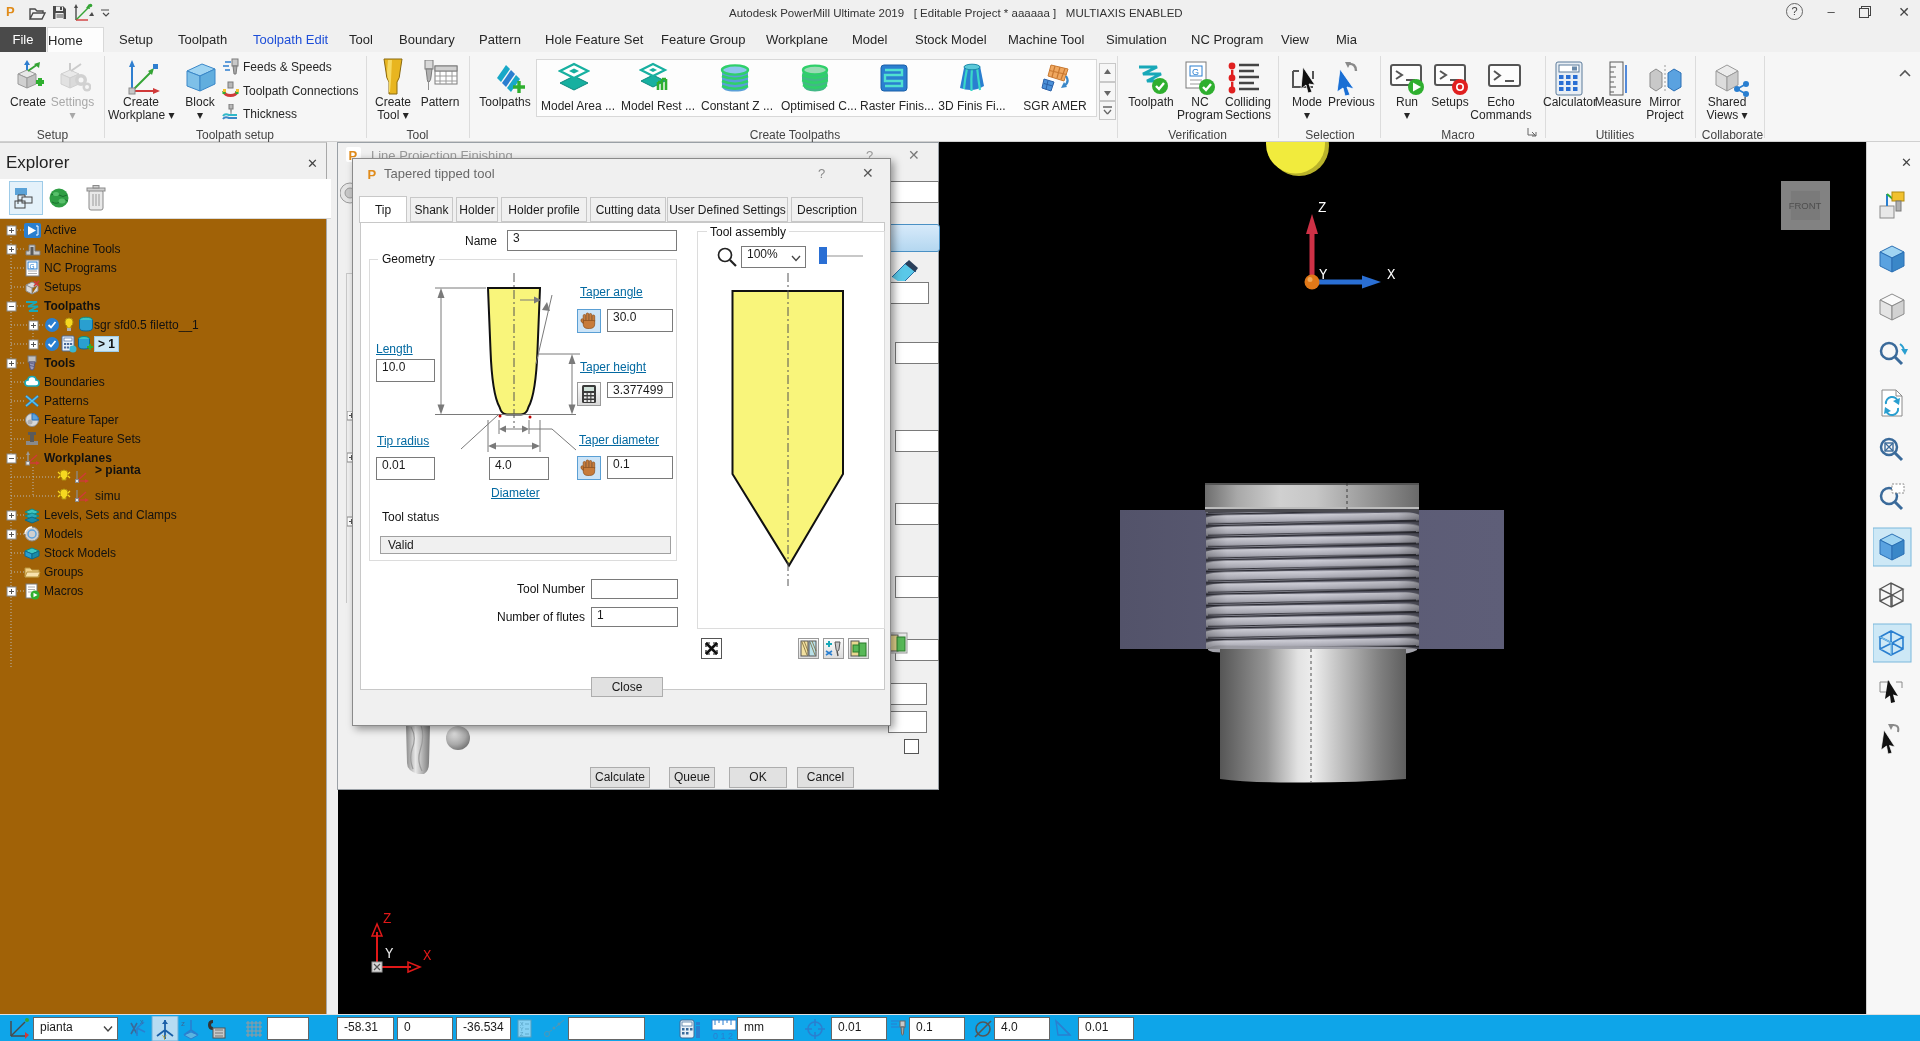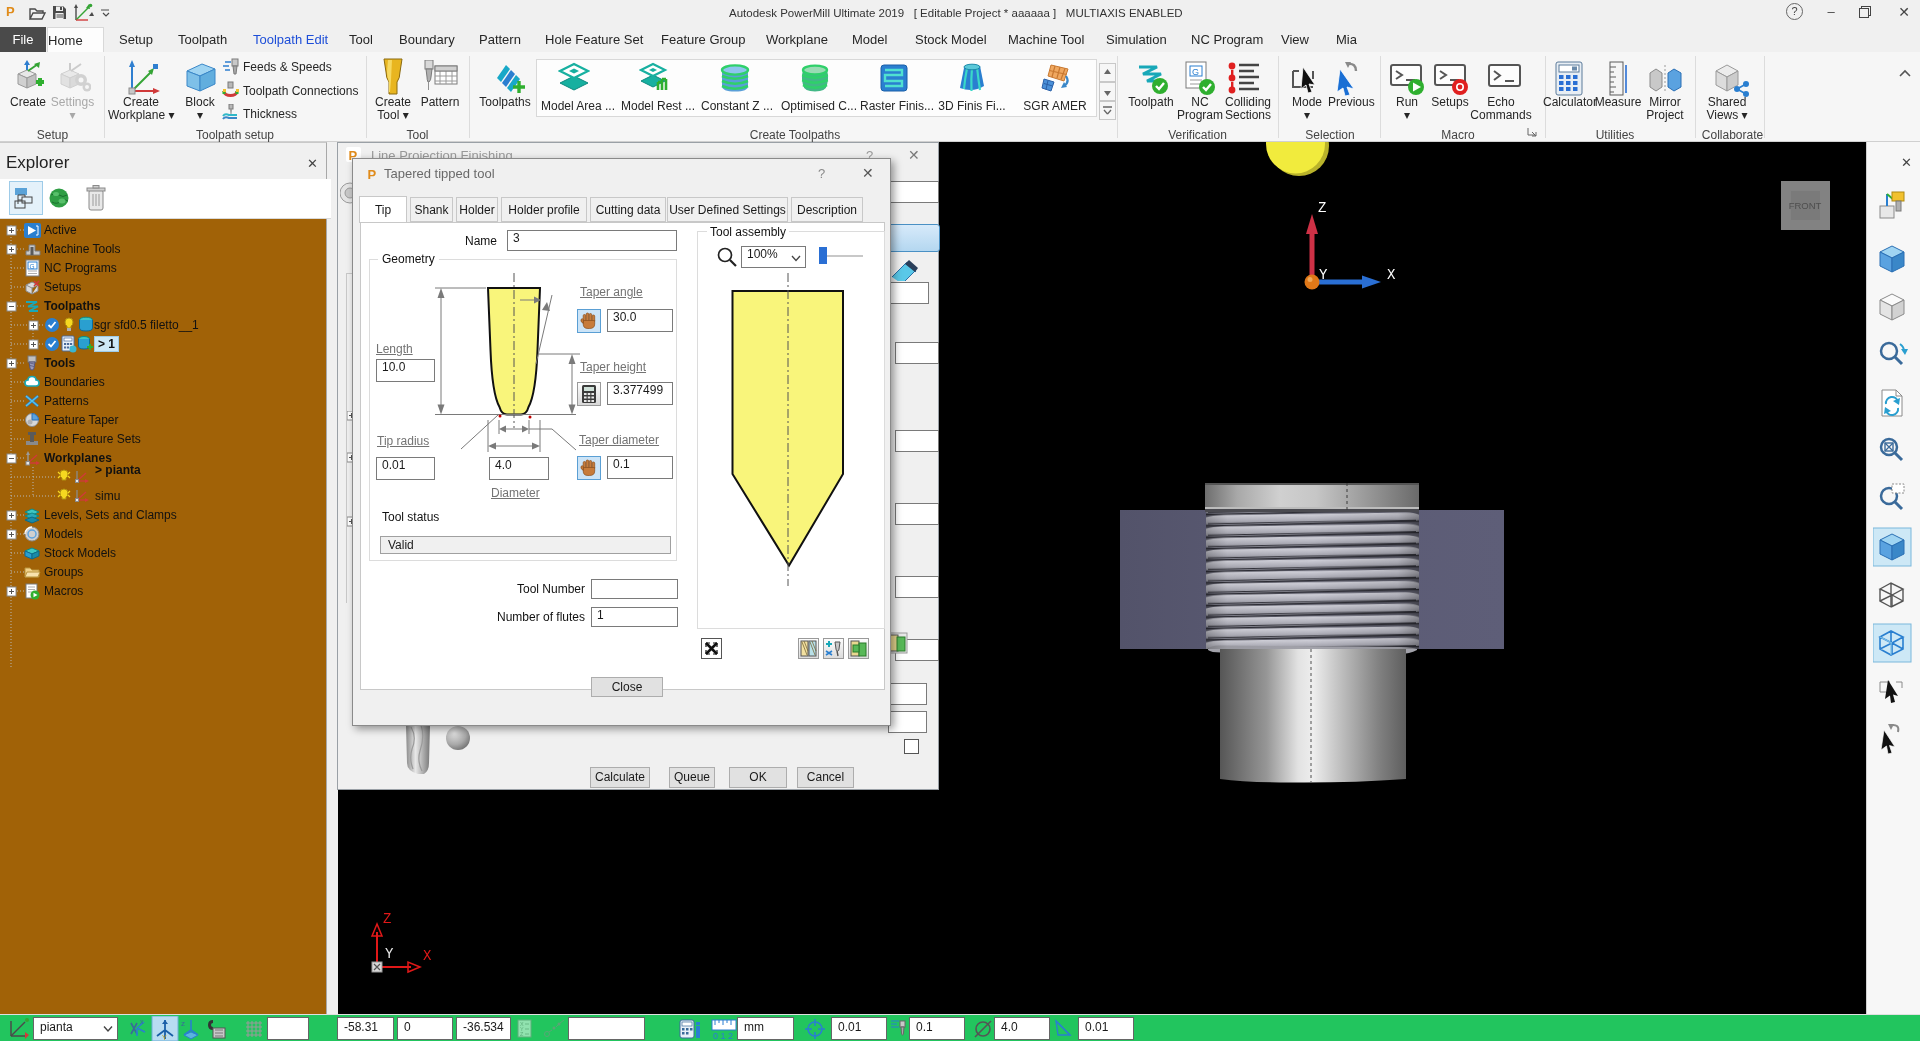--- a/index.html
+++ b/index.html
@@ -33,29 +33,29 @@
 .trow { position:absolute; height:19px; font-size:12px; color:#111; white-space:nowrap; }
 .trow b { font-weight:bold; }
 
 
 #viewport { left:338px; top:142px; width:1528px; height:872px; background:#000; }
 
 
 #rtools { left:1866px; top:142px; width:54px; height:872px; background:#f7f7f7; border-left:1px solid #d0d0d0; }
 
 
-#statusbar { left:0; top:1014px; width:1920px; height:27px; background:#22c55e; border-top:1px solid #e0e0e0; }
+#statusbar { left:0; top:1014px; width:1920px; height:27px; background:#0ea5e9; border-top:1px solid #e0e0e0; }
 .sbox { position:absolute; top:3px; height:21px; background:#fff; border:1px solid #666; font-size:12px; line-height:19px; padding-left:6px; }
 
 
 #lpf { left:337px; top:142px; width:602px; height:648px; background:#f0f0f0; border:1px solid #9aa0a6; }
 #tdlg { left:352px; top:158px; width:539px; height:568px; background:#f0f0f0; border:1px solid #8a8a8a; box-shadow:3px 3px 8px rgba(0,0,0,0.4); }
 .inp { position:absolute; background:#fff; border:1px solid #7a7a7a; font-size:12px; padding-left:5px; }
 .btn { position:absolute; background:#e1e1e1; border:1px solid #adadad; font-size:12px; text-align:center; }
-.blbl { position:absolute; font-size:12px; color:#737373; text-decoration:underline; }
+.blbl { position:absolute; font-size:12px; color:#0369a1; text-decoration:underline; }
 .lbl { position:absolute; font-size:12px; color:#111; }
 .tabi { position:absolute; top:1px; height:25px; background:#f0f0f0; border:1px solid #c8c8c8; text-align:center; line-height:24px; font-size:12px; white-space:nowrap; }
 </style>
 </head>
 <body>
 
 <div class="abs" id="titlebar">
   <svg class="abs" style="left:4px;top:4px" width="15" height="15" viewBox="0 0 15 15">
       <rect width="15" height="15" rx="2" fill="#f0f0f0"></rect>
       <text x="2" y="12" font-size="13" font-weight="bold" fill="#e08b1a" font-family="Liberation Sans">P</text>
@@ -1121,21 +1121,21 @@
           <rect x="9.7" y="10" width="2.6" height="2"></rect>
           <rect x="13.4" y="10" width="2.6" height="2"></rect>
           <rect x="6" y="13.5" width="2.6" height="2"></rect>
           <rect x="9.7" y="13.5" width="2.6" height="2"></rect>
           <rect x="13.4" y="13.5" width="2.6" height="2"></rect>
           <rect x="6" y="17" width="2.6" height="2"></rect>
           <rect x="9.7" y="17" width="2.6" height="2"></rect>
           <rect x="13.4" y="17" width="2.6" height="2"></rect>
         </g>
       </svg></div>
-  <div class="inp" style="left:254px;top:223px;width:66px;height:23px">3.377499</div>
+  <div class="inp" style="left:254px;top:223px;width:66px;height:16px">3.377499</div>
   <div class="inp" style="left:23px;top:298px;width:59px;height:23px">0.01</div>
   <div class="inp" style="left:136px;top:298px;width:60px;height:23px">4.0</div>
   <div class="abs" style="left:224px;top:297px;width:24px;height:24px;background:#cce4f7;border:1px solid #5a9fd4"><svg width="22" height="22" viewBox="0 0 22 22">
         <g fill="#c77b3a" stroke="#8a4f1d" stroke-width="0.7">
           <rect x="5.2" y="4.5" width="2.5" height="8" rx="1.2" fill="#c77b3a"></rect>
           <rect x="8.2" y="3" width="2.5" height="9" rx="1.2" fill="#c77b3a"></rect>
           <rect x="11.2" y="3.5" width="2.5" height="8.5" rx="1.2" fill="#c77b3a"></rect>
           <rect x="14.2" y="5" width="2.5" height="7" rx="1.2" fill="#c77b3a"></rect>
           <path d="M5.2 10.5 L16.7 10.5 L16.7 14 Q16.7 18.5 11.5 18.5 L10 18.5 Q5.2 18.5 5.2 14 Z" fill="#c77b3a"></path>
           <path d="M5.4 13.5 Q1.8 11.5 3.2 9.2 Q4.2 8 5.4 9.5 Z" fill="#c77b3a"></path>

